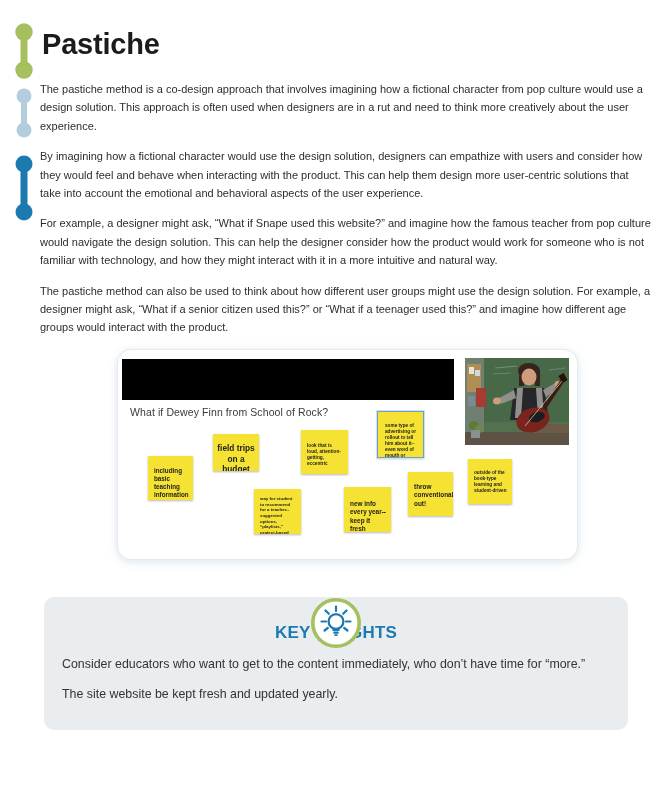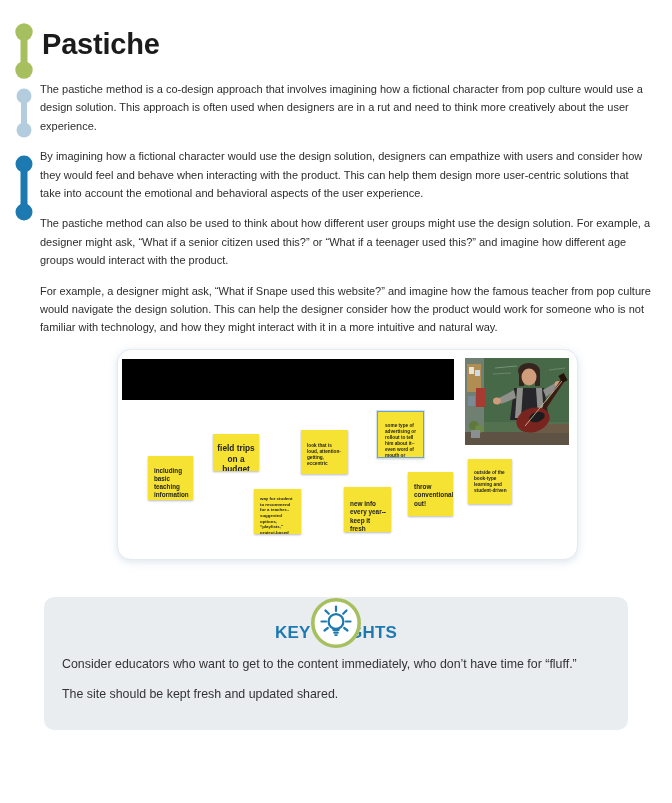--- a/index.html
+++ b/index.html
@@ -110,22 +110,22 @@
     <rect x="5.5" y="9" width="7" height="48" fill="currentColor"></rect>
     <circle cx="9" cy="9" r="8.5" fill="currentColor"></circle>
     <circle cx="9" cy="57" r="8.5" fill="currentColor"></circle>
   </svg>
 
   <h1 class="doc-title">Pastiche</h1>
 
   <div class="paragraphs">
     <p>The pastiche method is a co-design approach that involves imagining how a fictional character from pop culture would use a design solution. This approach is often used when designers are in a rut and need to think more creatively about the user experience.</p>
     <p>By imagining how a fictional character would use the design solution, designers can empathize with users and consider how they would feel and behave when interacting with the product. This can help them design more user-centric solutions that take into account the emotional and behavioral aspects of the user experience.</p>
+    <p>For example, a designer might ask, “What if Snape used this website?” and imagine how the famous teacher from pop culture would navigate the design solution. This can help the designer consider how the product would work for someone who is not familiar with technology, and how they might interact with it in a more intuitive and natural way.</p>
     <p>The pastiche method can also be used to think about how different user groups might use the design solution. For example, a designer might ask, “What if a senior citizen used this?” or “What if a teenager used this?” and imagine how different age groups would interact with the product.</p>
-    <p>For example, a designer might ask, “What if Snape used this website?” and imagine how the famous teacher from pop culture would navigate the design solution. This can help the designer consider how the product would work for someone who is not familiar with technology, and how they might interact with it in a more intuitive and natural way.</p>
   </div>
 
   <div class="wb-card">
     <div class="wb-blackbar"></div>
 
     <div class="wb-photo">
       <svg width="104" height="87" viewBox="0 0 104 87">
 
         <rect x="0" y="0" width="104" height="87" fill="#53714f"></rect>
         <rect x="18" y="0" width="86" height="64" fill="#486947"></rect>
@@ -162,20 +162,21 @@
         <ellipse cx="93" cy="26" rx="3.4" ry="3" fill="#cf9d7c"></ellipse>
 
         <line x1="74" y1="58" x2="98" y2="22" stroke="#3c1b13" stroke-width="4"></line>
         <rect x="95" y="16" width="6" height="8" fill="#241109" transform="rotate(-30 98 20)"></rect>
         <ellipse cx="68" cy="62" rx="17" ry="12" fill="#7a2420" transform="rotate(-18 68 62)"></ellipse>
         <ellipse cx="72" cy="59" rx="8" ry="5" fill="#1d1d1f" transform="rotate(-18 72 59)"></ellipse>
         <line x1="60" y1="68" x2="97" y2="23" stroke="#d8c49a" stroke-width="0.8"></line>
       </svg>
     </div>
 
+    <div class="wb-question">What if Dewey Finn from School of Rock?</div>
 
     <div class="note note-1">including basic teaching information</div>
     <div class="note note-2">field trips on a budget</div>
     <div class="note note-3">way for student to recommend for a teacher--suggested options, “playlists,” project-based learning opportunities</div>
     <div class="note note-4">look that is loud, attention-getting, eccentric</div>
     <div class="note note-5">new info every year--keep it fresh</div>
     <div class="note note-6">some type of advertising or rollout to tell him about it--even word of mouth or email</div>
     <div class="note note-7">throw conventional out!</div>
     <div class="note note-8">outside of the book-type learning and student-driven</div>
   </div>
@@ -195,20 +196,20 @@
       <circle cx="26" cy="24.5" r="7.4" fill="#ffffff" stroke="#1d7ab1" stroke-width="2.3"></circle>
       <rect x="22.4" y="31.6" width="7.2" height="2.3" rx="1" fill="#1d7ab1"></rect>
       <rect x="23.2" y="34.6" width="5.6" height="2.1" rx="1" fill="#1d7ab1"></rect>
       <rect x="24.2" y="37.2" width="3.6" height="1.7" rx="0.8" fill="#1d7ab1"></rect>
     </svg>
 
     <div class="insights-box">
       <p class="insights-heading">KEY INSIGHTS</p>
       <div class="insights-cols">
         <div class="insights-col">
-          <p>Consider educators who want to get to the content immediately, who don’t have time for “fluff.”</p>
-          <p>The site should be kept fresh and updated shared.</p>
+          <p>Consider educators who want to get to the content immediately, who don’t have time for “more.”</p>
+          <p>The site website be kept fresh and updated yearly.</p>
         </div>
       </div>
     </div>
   </div>
 
 </div>
 
 </body></html>

